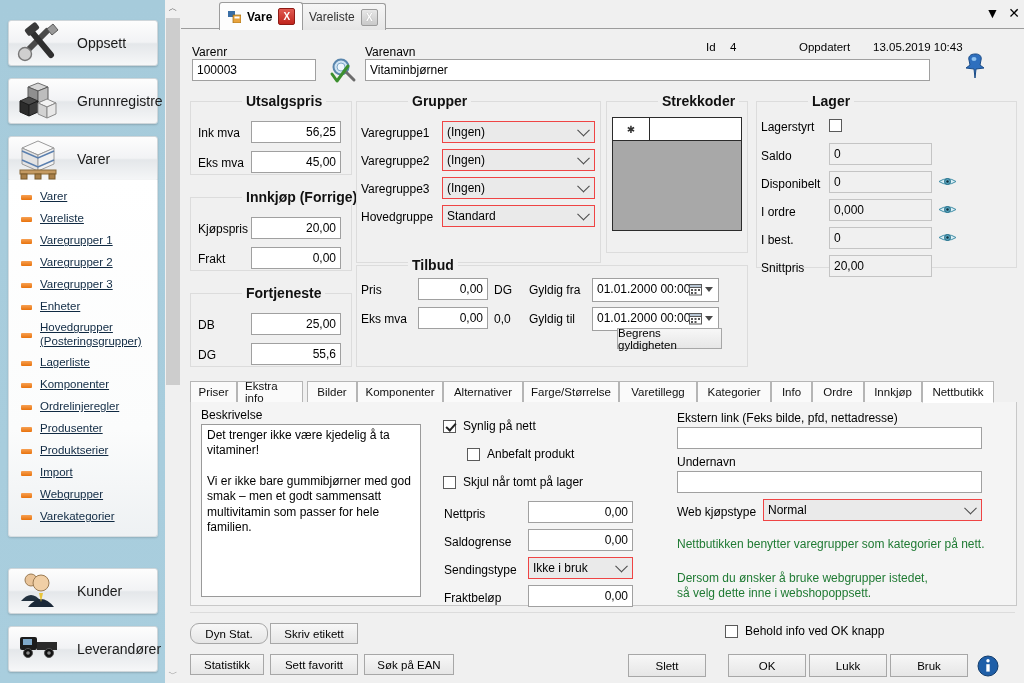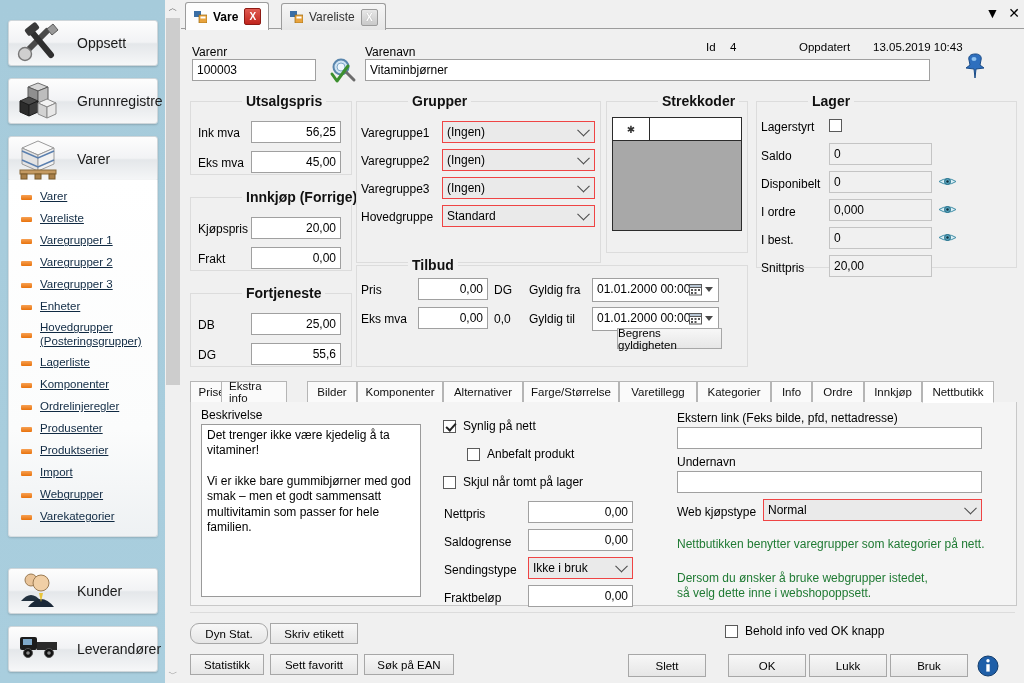--- a/index.html
+++ b/index.html
@@ -62,21 +62,21 @@
   .tabstrip{position:absolute;left:0;top:0;width:843px;height:29px;background:#f0f0f0;}
   .tabstrip:after{content:"";position:absolute;left:0;bottom:0;width:843px;height:1px;background:#9c9c9c;}
   .wtab{
     position:absolute;top:3px;height:26px;
     display:flex;align-items:center;gap:6px;padding:0 7px 0 8px;
     border:1px solid #9c9c9c;border-bottom:none;border-radius:3px 3px 0 0;
     background:linear-gradient(180deg,#f6f6f6,#e6e6e6);
     font-size:12px;color:#333;z-index:5;
   }
   .wtab.active{
-    background:#fdfdfd;font-weight:bold;color:#000;z-index:10;height:27px;top:2px;
+    background:#fdfdfd;font-weight:bold;color:#000;z-index:10;height:27px;top:2px;margin-left:34px;
   }
   .wtab .tico{width:13px;height:12px;position:relative;flex:0 0 auto;}
   .wtab .tclose{
     width:15px;height:15px;border-radius:2px;display:flex;align-items:center;justify-content:center;
     font-size:10px;font-weight:bold;color:#fff;flex:0 0 auto;
   }
   .tclose.red{background:linear-gradient(180deg,#e05b52,#c0241c);border:1px solid #8e1a14;}
   .tclose.gray{background:linear-gradient(180deg,#e8e8e8,#c9c9c9);border:1px solid #9b9b9b;color:#fff;
      text-shadow:0 0 1px #999;}
 
@@ -505,21 +505,21 @@
           <circle cx="9.5" cy="5.5" r="3" fill="#5aa3bd" stroke="#26708a"></circle>
           <circle cx="9.5" cy="5.5" r="1.2" fill="#10323f"></circle>
         </svg>
       </span>
 
       <div class="lbl" style="position:absolute;left:580px;top:232px;">Snittpris</div>
       <div class="fakefield ro" style="position:absolute;left:648px;top:226px;width:103px;line-height:20px;">20,00</div>
 
       <div class="ltabs">
         <div class="ltab" style="left:0px;width:47px;">Priser</div>
-        <div class="ltab" style="left:31px;width:66px;">Ekstra info</div>
+        <div class="ltab" style="left:47px;width:66px;">Ekstra info</div>
         <div class="ltab" style="left:117px;width:50px;">Bilder</div>
         <div class="ltab" style="left:167px;width:86px;">Komponenter</div>
         <div class="ltab" style="left:253px;width:80px;">Alternativer</div>
         <div class="ltab" style="left:333px;width:96px;">Farge/Størrelse</div>
         <div class="ltab" style="left:429px;width:78px;">Varetillegg</div>
         <div class="ltab" style="left:507px;width:74px;">Kategorier</div>
         <div class="ltab" style="left:581px;width:41px;">Info</div>
         <div class="ltab" style="left:622px;width:52px;">Ordre</div>
         <div class="ltab" style="left:674px;width:58px;">Innkjøp</div>
         <div class="ltab active" style="left:732px;width:72px;">Nettbutikk</div>

